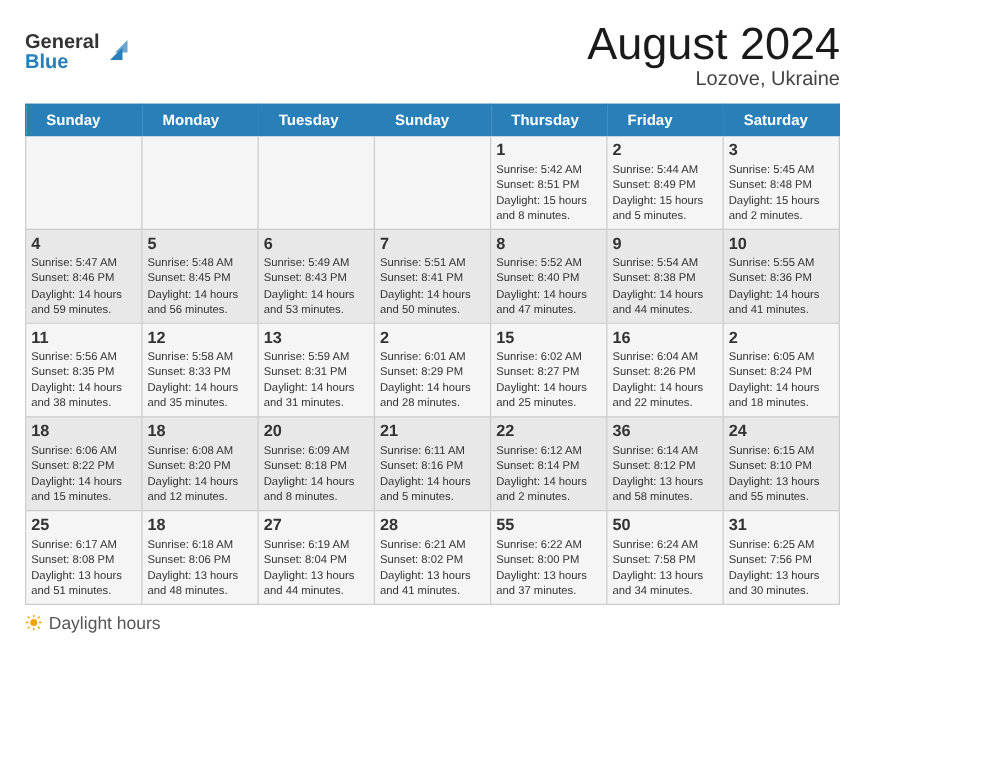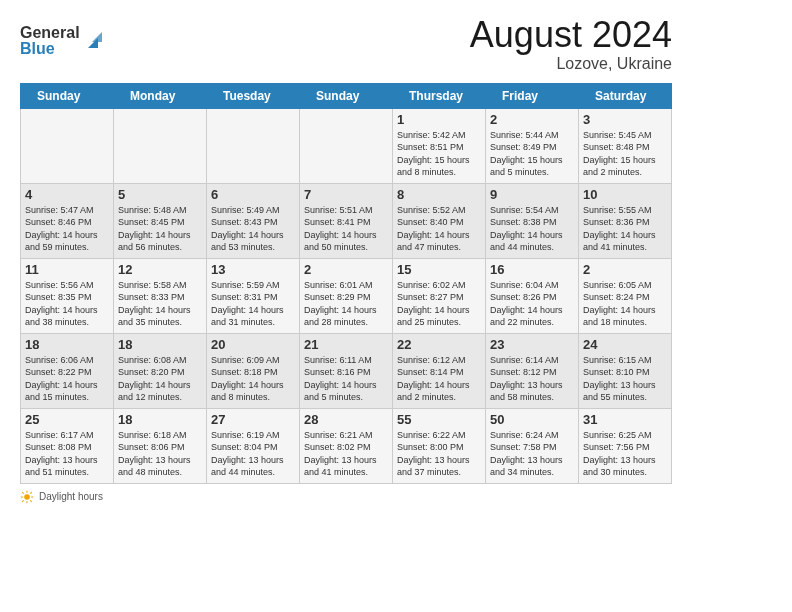--- a/index.html
+++ b/index.html
@@ -78,21 +78,21 @@
       line-height: 1.4;
       color: #333;
     }
     .empty-cell {
       background-color: #f5f5f5;
     }
     .footer {
       display: flex;
       align-items: center;
       margin-top: 6px;
-      font-size: 10px;
+      font-size: 14px;
       color: #555;
     }
     .footer-sun {
       width: 14px;
       height: 14px;
       margin-right: 5px;
     }
   </style>
 </head>
 <body>
@@ -221,21 +221,21 @@
           </td>
           <td>
             <span class="day-number">21</span>
             <div class="day-info">Sunrise: 6:11 AM<br>Sunset: 8:16 PM<br>Daylight: 14 hours and 5 minutes.</div>
           </td>
           <td>
             <span class="day-number">22</span>
             <div class="day-info">Sunrise: 6:12 AM<br>Sunset: 8:14 PM<br>Daylight: 14 hours and 2 minutes.</div>
           </td>
           <td>
-            <span class="day-number">23</span>
+            <span class="day-number">36</span>
             <div class="day-info">Sunrise: 6:14 AM<br>Sunset: 8:12 PM<br>Daylight: 13 hours and 58 minutes.</div>
           </td>
           <td>
             <span class="day-number">24</span>
             <div class="day-info">Sunrise: 6:15 AM<br>Sunset: 8:10 PM<br>Daylight: 13 hours and 55 minutes.</div>
           </td>
         </tr>
         <tr>
           <td>
             <span class="day-number">25</span>

